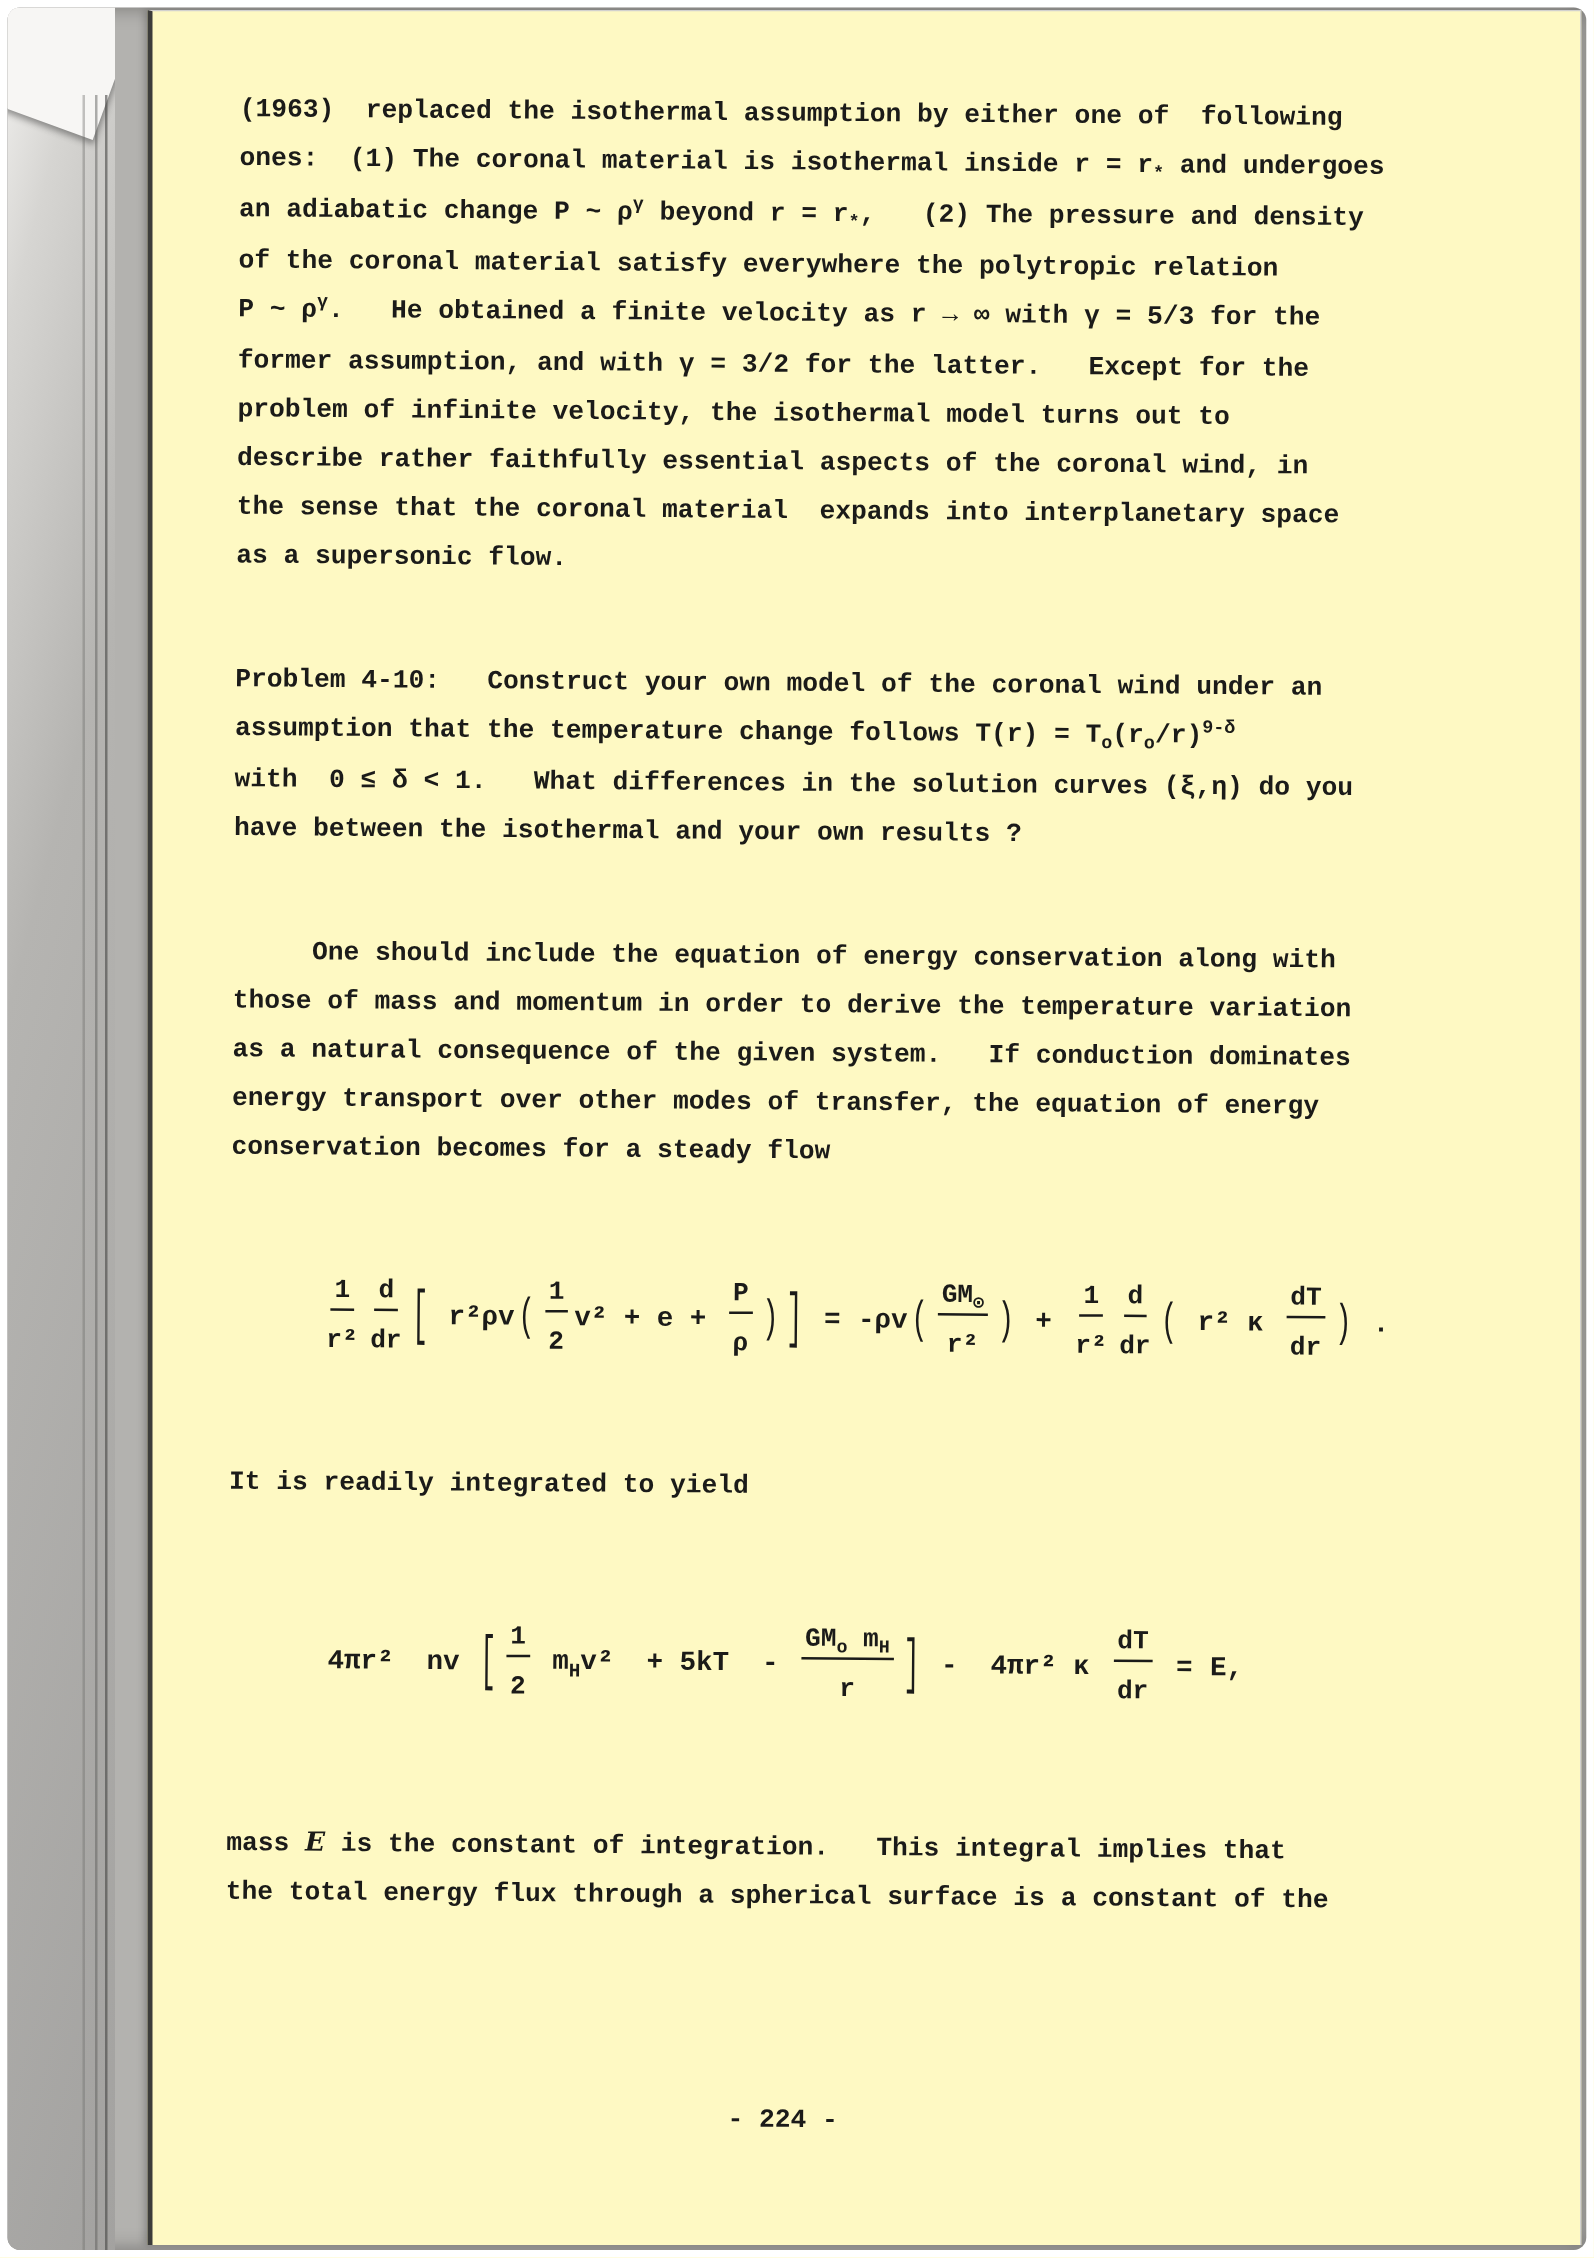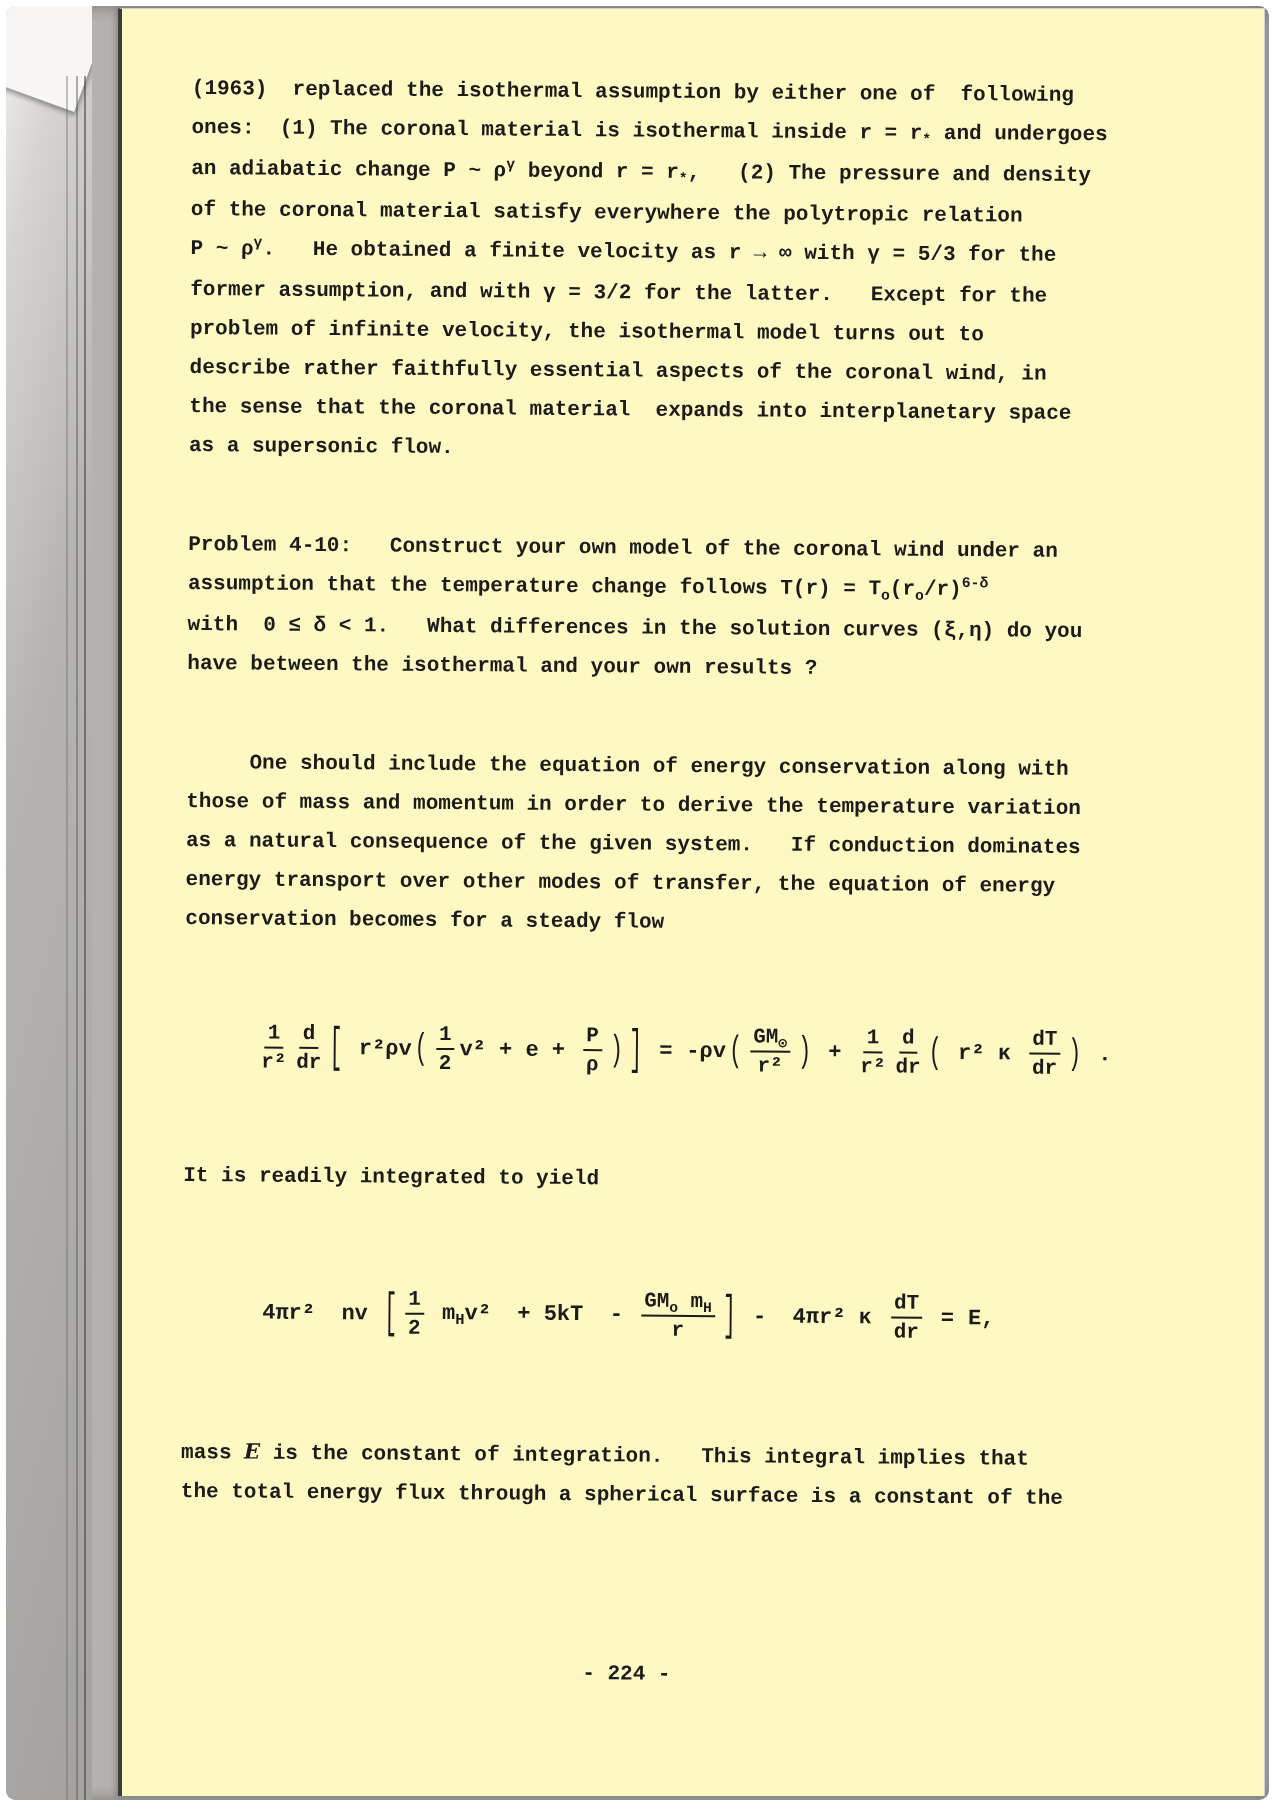--- a/index.html
+++ b/index.html
@@ -70,21 +70,21 @@
     font-size: 22px;
     font-weight: 700;
   }
   .equation span { white-space: pre; }
   .eq2 { margin-left: 80px; margin-top: 90px; }
   .frac {
     display: inline-flex; flex-direction: column; align-items: center;
     margin: 0 5px; line-height: 1.2; font-size: 0.95em;
   }
   .frac .num { border-bottom: 2px solid #1b1b19; padding: 0 3px 1px 3px; text-align: center; }
-  .frac .den { padding-top: 1px; text-align: center; }
+  .frac .den { padding-top: 12px; text-align: center; }
   .bigd { display: inline-block; margin: 0 3px; font-weight: 500; }
   .d-bracket { transform: scaleY(2.2); }
   .d-paren   { transform: scaleY(1.65); }
   .spaced { margin: 0 14px; }
   .page-number {
     margin-top: 140px;
     width: 894px;
     text-align: center;
     font-weight: 700;
   }
@@ -111,21 +111,21 @@
         <div class="line"><span>P ~ ρ</span><span class="sp">γ</span><span>.   He obtained a finite velocity as r → ∞ with γ = 5/3 for the</span></div>
         <div class="line">former assumption, and with γ = 3/2 for the latter.   Except for the</div>
         <div class="line">problem of infinite velocity, the isothermal model turns out to</div>
         <div class="line">describe rather faithfully essential aspects of the coronal wind, in</div>
         <div class="line">the sense that the coronal material  expands into interplanetary space</div>
         <div class="line">as a supersonic flow.</div>
       </div>
 
       <div class="para para-problem">
         <div class="line">Problem 4-10:   Construct your own model of the coronal wind under an</div>
-        <div class="line"><span>assumption that the temperature change follows T(r) = T</span><span class="sb">o</span><span>(r</span><span class="sb">o</span><span>/r)</span><span class="sp">6-δ</span></div>
+        <div class="line"><span>assumption that the temperature change follows T(r) = T</span><span class="sb">o</span><span>(r</span><span class="sb">o</span><span>/r)</span><span class="sp">9-δ</span></div>
         <div class="line">with  0 ≤ δ &lt; 1.   What differences in the solution curves (ξ,η) do you</div>
         <div class="line">have between the isothermal and your own results ?</div>
       </div>
 
       <div class="para para-energy">
         <div class="line">     One should include the equation of energy conservation along with</div>
         <div class="line">those of mass and momentum in order to derive the temperature variation</div>
         <div class="line">as a natural consequence of the given system.   If conduction dominates</div>
         <div class="line">energy transport over other modes of transfer, the equation of energy</div>
         <div class="line">conservation becomes for a steady flow</div>

